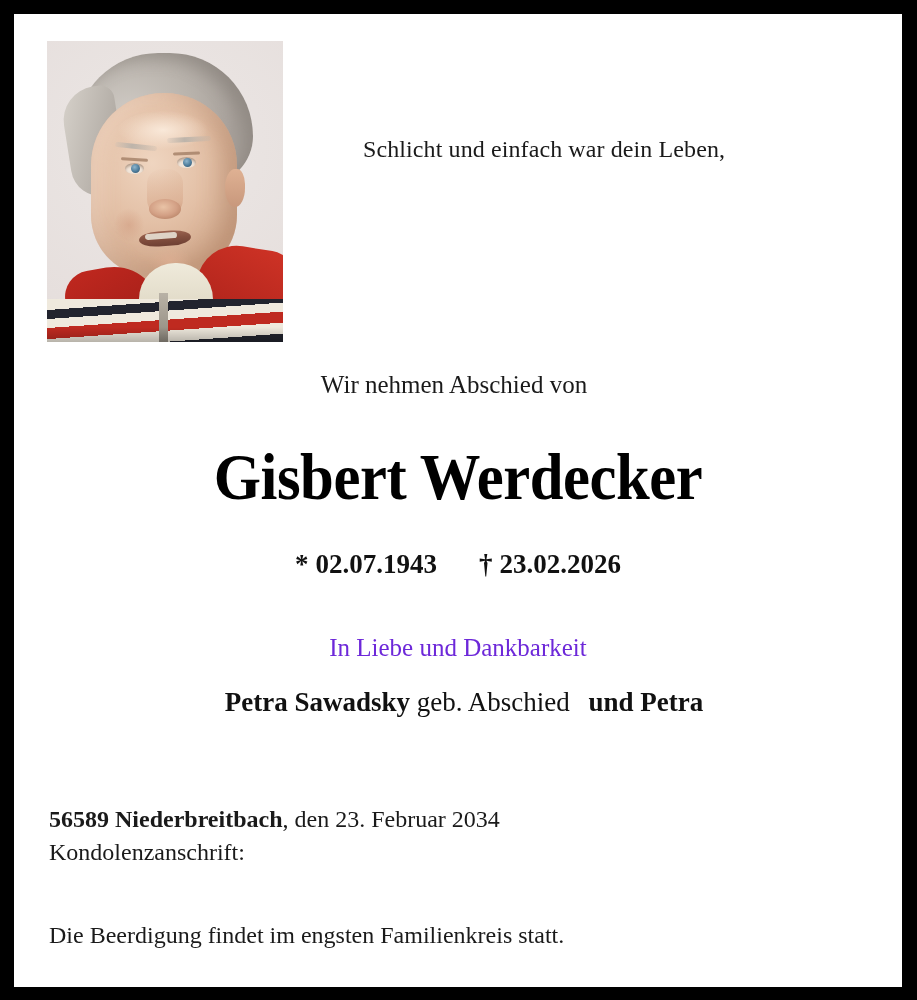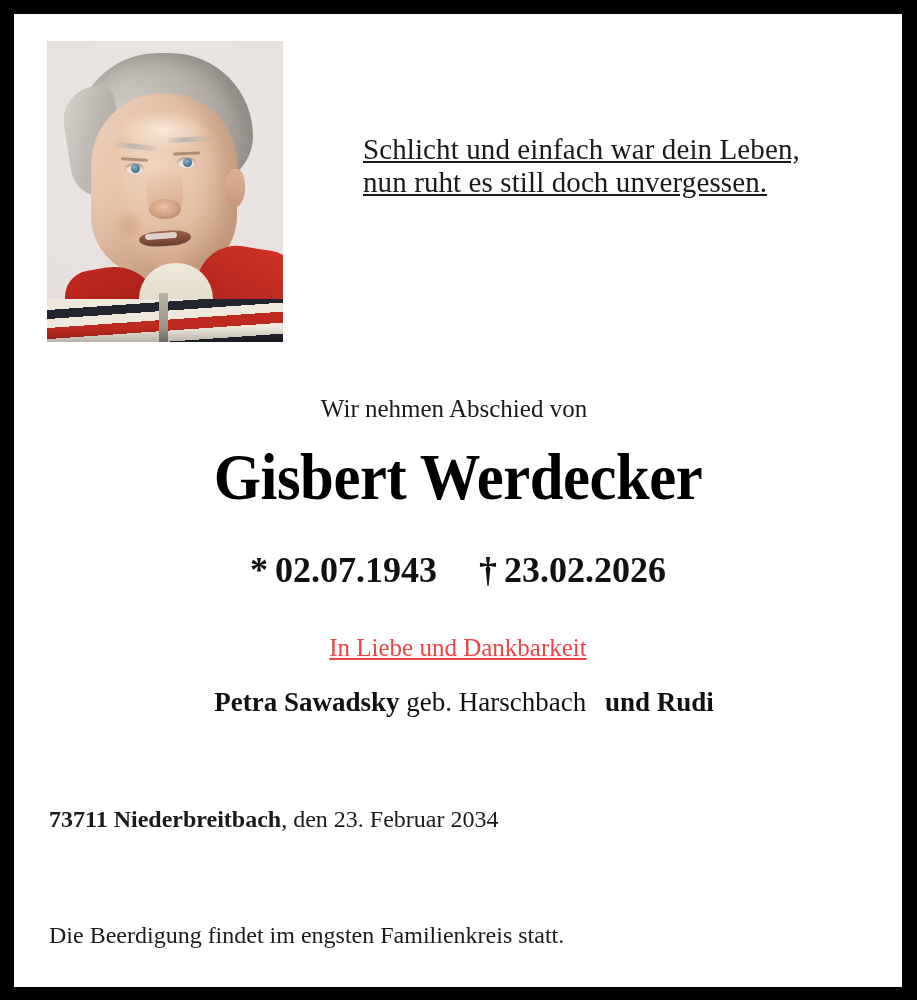--- a/index.html
+++ b/index.html
@@ -176,72 +176,69 @@
     left: 0; top: 286px; width: 236px; height: 18px;
     background: linear-gradient(180deg, rgba(0,0,0,0) 0%, rgba(0,0,0,.28) 100%);
   }
 
   
   #verse {
     position: absolute;
     left: 349px;
     top: 119px;
     width: 520px;
-    font-size: 29px;
+    font-size: 24px;
     line-height: 33px;
     color: #1a1a1a;
     letter-spacing: .1px;
-    text-decoration: underline;
   }
   #verse .vline { white-space: nowrap; }
 
   #farewell {
     position: absolute;
     left: 0; right: 8px;
     top: 357px;
     text-align: center;
     font-size: 25px;
     color: #1a1a1a;
-    margin-top: 24px;
   }
 
   #deceased-name {
     position: absolute;
     left: 0; right: 0;
     top: 425px;
     text-align: center;
     font-size: 66px;
     font-weight: bold;
     color: #000000;
     letter-spacing: -0.5px;
     transform: scaleX(0.92);
     white-space: nowrap;
   }
 
   #dates {
     position: absolute;
     left: 0; right: 0;
     top: 535px;
     text-align: center;
-    font-size: 36px;
+    font-size: 27px;
     font-weight: bold;
     color: #111111;
     white-space: nowrap;
   }
   #dates .gap { display: inline-block; width: 42px; }
   #dates .sym { margin-right: 7px; }
 
   #gratitude {
     position: absolute;
     left: 0; right: 0;
     top: 620px;
     text-align: center;
     font-size: 25px;
-    color: #ef4444;
-    text-decoration: underline;
+    color: #6d28d9;
   }
 
   #mourners {
     position: absolute;
     left: 0; right: 0;
     top: 670px;
     text-align: center;
     font-size: 27px;
     line-height: 36px;
     color: #111111;
@@ -300,37 +297,37 @@
       <div class="ph-layer ph-collar-red-l"></div>
       <div class="ph-layer ph-collar-red-r"></div>
       <div class="ph-layer ph-turtleneck"></div>
       <div class="ph-layer ph-stripes"></div>
       <div class="ph-layer ph-zip"></div>
       <div class="ph-layer ph-shade-b"></div>
     </div>
 
     <div id="verse">
       <div class="vline">Schlicht und einfach war dein Leben,</div>
-      <div class="vline">nun ruht es still doch unvergessen.</div>
     </div>
 
     <div id="farewell">Wir nehmen Abschied von</div>
 
     <div id="deceased-name">Gisbert Werdecker</div>
 
     <div id="dates">
       <span class="sym">*</span><span>02.07.1943</span><span class="gap"></span><span class="sym">†</span><span>23.02.2026</span>
     </div>
 
     <div id="gratitude">In Liebe und Dankbarkeit</div>
 
     <div id="mourners">
-      <div><span class="b">Petra Sawadsky</span><span> geb. Harschbach </span><span class="b">und Rudi</span></div>
+      <div><span class="b">Petra Sawadsky</span><span> geb. Abschied </span><span class="b">und Petra</span></div>
     </div>
 
     <div id="details">
-      <div class="dline"><span class="b">73711 Niederbreitbach</span><span>, den 23. Februar 2034</span></div>
+      <div class="dline"><span class="b">56589 Niederbreitbach</span><span>, den 23. Februar 2034</span></div>
+      <div class="dline">Kondolenzanschrift:</div>
     </div>
 
     <div id="funeral-note">Die Beerdigung findet im engsten Familienkreis statt.</div>
 
   </div>
 </div>
 
 </body></html>

